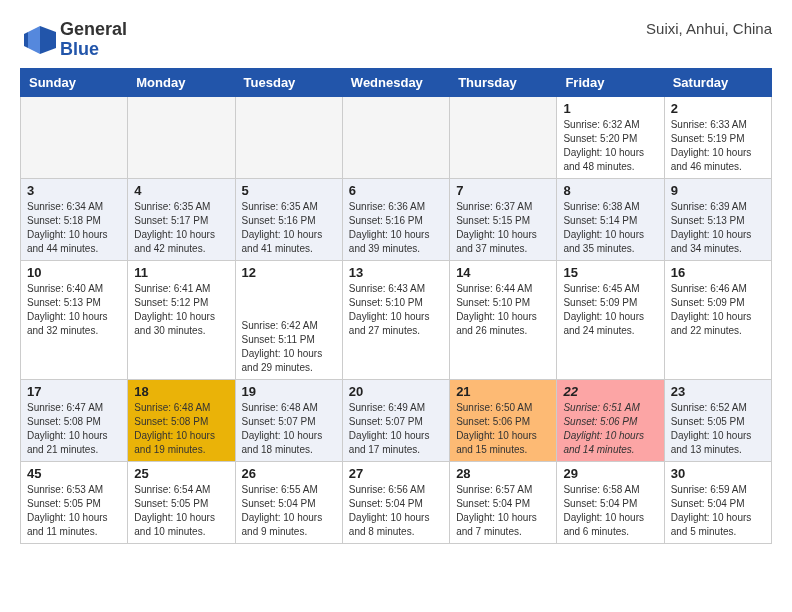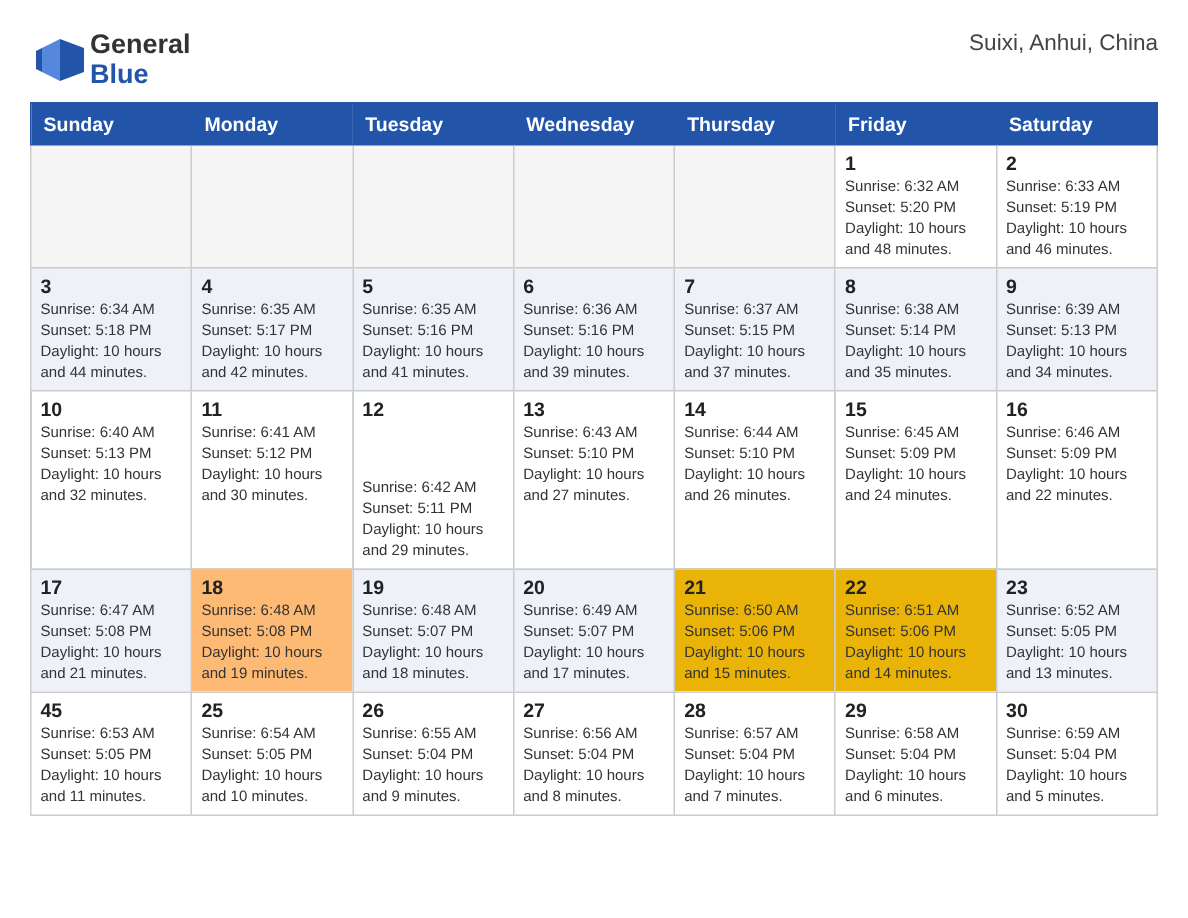--- a/index.html
+++ b/index.html
@@ -254,49 +254,49 @@
         </td>
       </tr>
       <tr style="background: rgb(238, 241, 248); border-radius: 22px;">
         <td style="background: rgb(238, 241, 248);">
           <div class="day-num">17</div>
           <div class="cell-info" style="white-space: pre-line;">Sunrise: 6:47 AM
 Sunset: 5:08 PM
 Daylight: 10 hours
 and 21 minutes.</div>
         </td>
-        <td style="background: #fdba74;">
+        <td style="background: #eab308;">
           <div class="day-num">18</div>
           <div class="cell-info" style="white-space: pre-line;">Sunrise: 6:48 AM
 Sunset: 5:08 PM
 Daylight: 10 hours
 and 19 minutes.</div>
         </td>
         <td style="background: rgb(238, 241, 248);">
           <div class="day-num">19</div>
           <div class="cell-info" style="white-space: pre-line;">Sunrise: 6:48 AM
 Sunset: 5:07 PM
 Daylight: 10 hours
 and 18 minutes.</div>
         </td>
         <td style="background: rgb(238, 241, 248);">
           <div class="day-num">20</div>
           <div class="cell-info" style="white-space: pre-line;">Sunrise: 6:49 AM
 Sunset: 5:07 PM
 Daylight: 10 hours
 and 17 minutes.</div>
         </td>
-        <td style="background: #eab308;">
+        <td style="background: #fdba74;">
           <div class="day-num">21</div>
           <div class="cell-info" style="white-space: pre-line;">Sunrise: 6:50 AM
 Sunset: 5:06 PM
 Daylight: 10 hours
 and 15 minutes.</div>
         </td>
-        <td style="background: #eab308;">
+        <td style="background: #fca5a5; font-style: italic;">
           <div class="day-num">22</div>
           <div class="cell-info" style="white-space: pre-line;">Sunrise: 6:51 AM
 Sunset: 5:06 PM
 Daylight: 10 hours
 and 14 minutes.</div>
         </td>
         <td style="background: rgb(238, 241, 248);">
           <div class="day-num">23</div>
           <div class="cell-info" style="white-space: pre-line;">Sunrise: 6:52 AM
 Sunset: 5:05 PM

